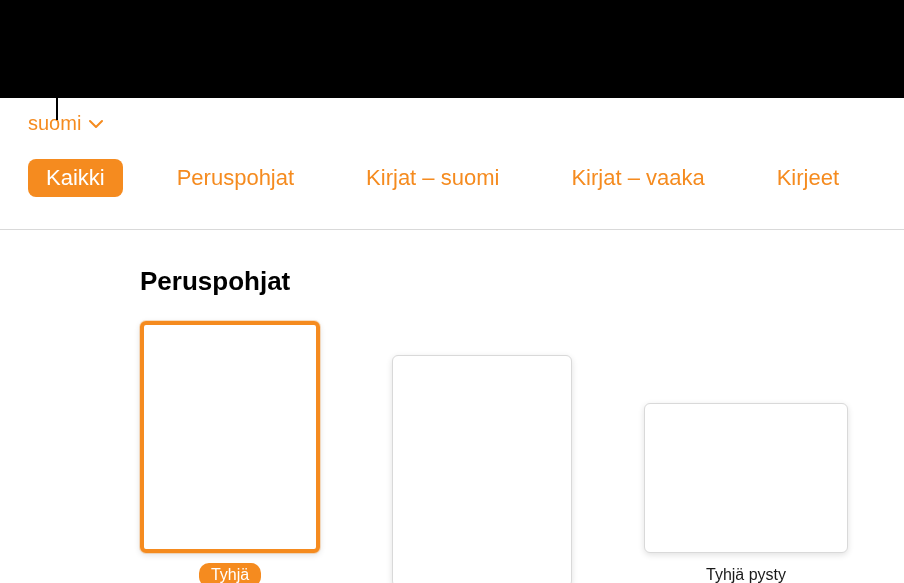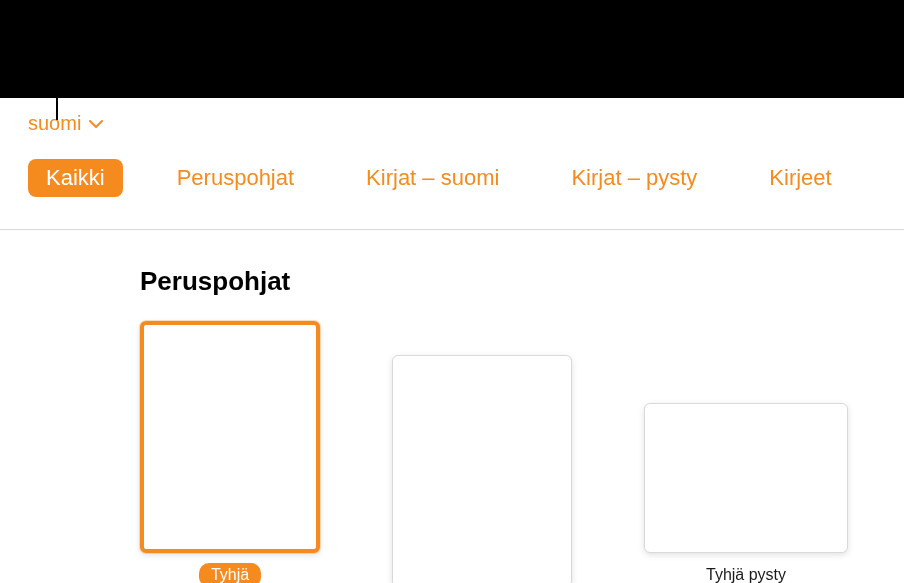--- a/index.html
+++ b/index.html
@@ -133,21 +133,21 @@
       <svg width="14" height="10" viewBox="0 0 14 10">
           <path d="M1 2 L7 8 L13 2" stroke="#f58b1f" stroke-width="2" fill="none" stroke-linecap="round" stroke-linejoin="round"></path>
         </svg>
     </span>
   </div>
 
   <div class="category-tabs">
     <div class="tab selected">Kaikki</div>
     <div class="tab">Peruspohjat</div>
     <div class="tab">Kirjat – suomi</div>
-    <div class="tab">Kirjat – pysty</div>
+    <div class="tab">Kirjat – vaaka</div>
     <div class="tab">Kirjeet</div>
   </div>
 
   <div class="section">
     <div class="section-title">Peruspohjat</div>
     <div class="templates">
 
       <div class="template">
         <div class="thumb-portrait selected"></div>
         <div class="template-label selected">Tyhjä</div>

